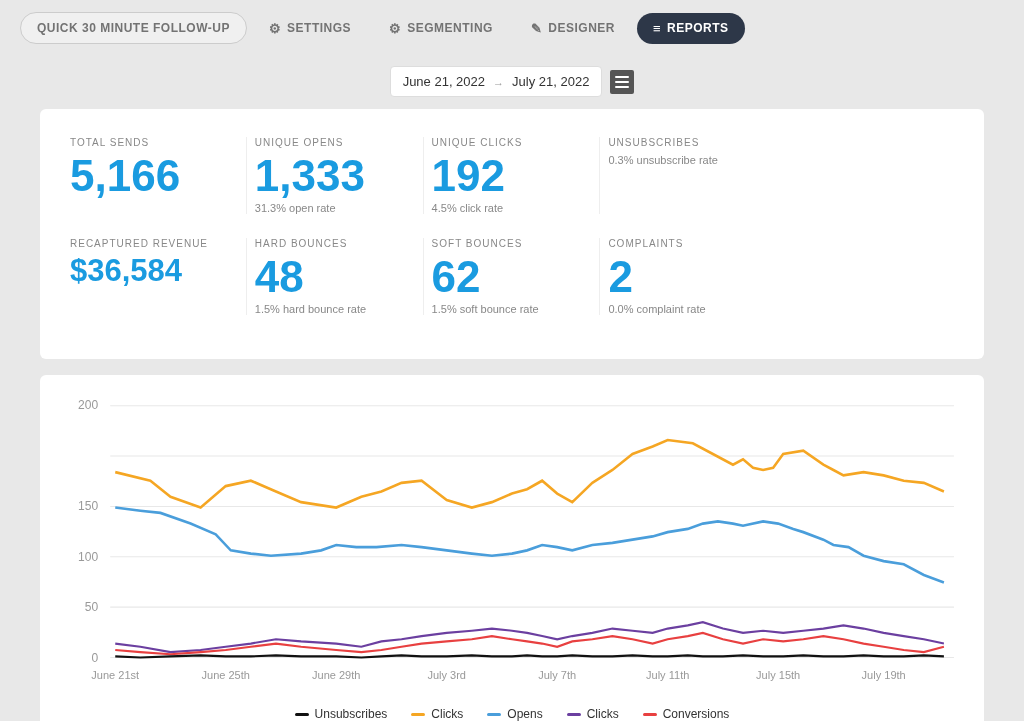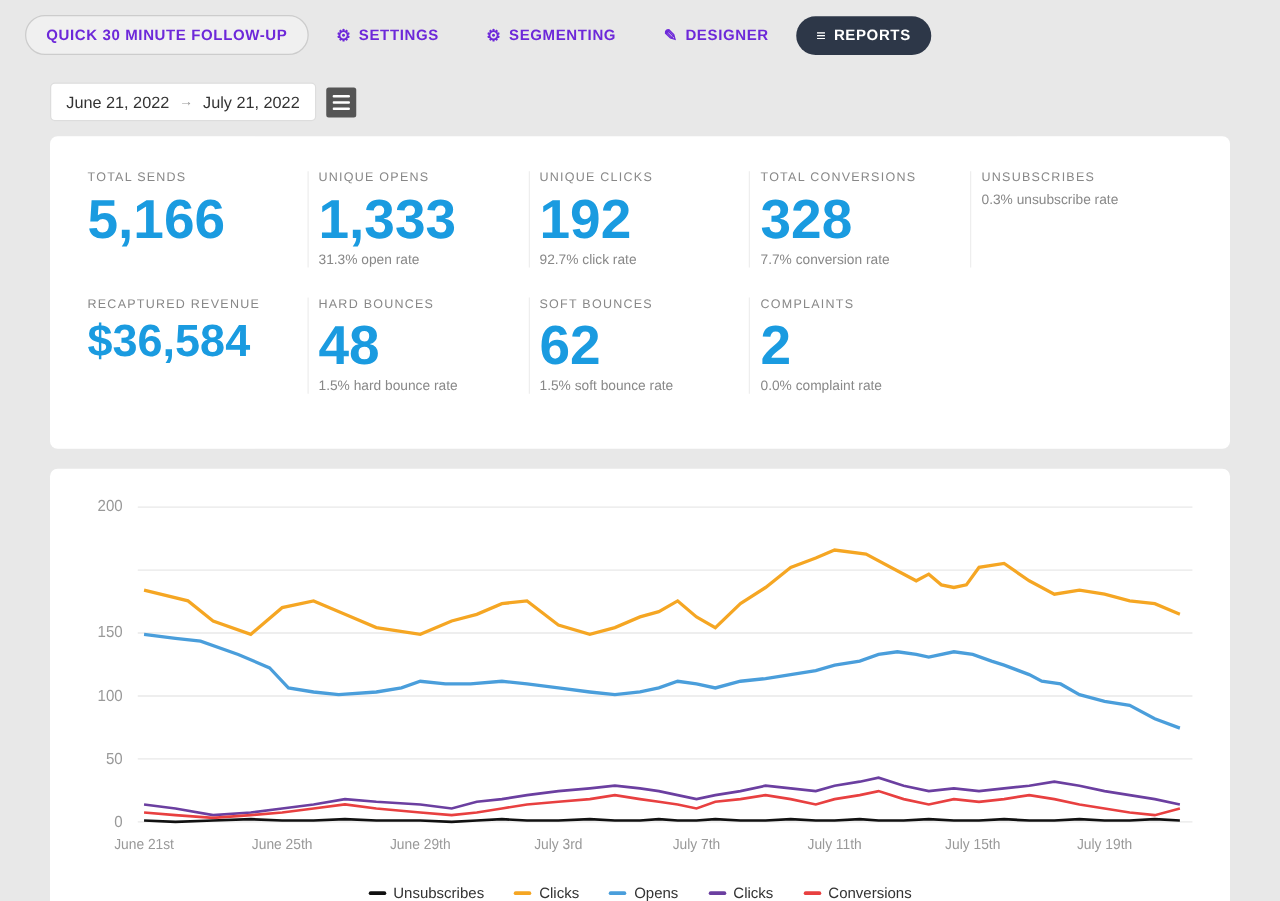--- a/index.html
+++ b/index.html
@@ -22,21 +22,21 @@
       display: flex;
       align-items: center;
       gap: 6px;
       padding: 8px 16px;
       border-radius: 20px;
       font-size: 12px;
       font-weight: 600;
       letter-spacing: 0.5px;
       text-transform: uppercase;
       cursor: pointer;
-      color: #6d28d9;
+      color: #737373;
       background: transparent;
     }
     .nav-item.active {
       background: #2d3748;
       color: #fff;
     }
     .nav-item .nav-icon {
       font-size: 13px;
     }
     .nav-item-campaign {
@@ -45,21 +45,21 @@
     }
 
     
     .main-content {
       padding: 10px 40px 20px 40px;
     }
 
     
     .date-bar {
       display: flex;
-      justify-content: flex-start;
+      justify-content: center;
       align-items: center;
       margin-bottom: 12px;
       gap: 8px;
     }
     .date-range-btn {
       display: flex;
       align-items: center;
       gap: 8px;
       background: #fff;
       border: 1px solid #ddd;
@@ -117,21 +117,21 @@
       margin-bottom: 6px;
     }
     .stat-value {
       font-size: 44px;
       font-weight: 700;
       color: #1a9be0;
       line-height: 1;
       margin-bottom: 4px;
     }
     .stat-value.dollar {
-      font-size: 36px;
+      font-size: 31px;
     }
     .stat-subtext {
       font-size: 11px;
       color: #888;
     }
 
     .stats-grid-row2 {
       display: grid;
       grid-template-columns: 1fr 1fr 1fr 1fr 1fr;
       gap: 0;
@@ -228,28 +228,23 @@
 
       <div class="stat-item">
         <div class="stat-label">UNIQUE OPENS</div>
         <div class="stat-value">1,333</div>
         <div class="stat-subtext">31.3% open rate</div>
       </div>
 
       <div class="stat-item">
         <div class="stat-label">UNIQUE CLICKS</div>
         <div class="stat-value">192</div>
-        <div class="stat-subtext">92.7% click rate</div>
-      </div>
-
-      <div class="stat-item">
-        <div class="stat-label">TOTAL CONVERSIONS</div>
-        <div class="stat-value">328</div>
-        <div class="stat-subtext">7.7% conversion rate</div>
-      </div>
+        <div class="stat-subtext">4.5% click rate</div>
+      </div>
+
 
       <div class="stat-item">
         <div class="stat-label">UNSUBSCRIBES</div>
         <div class="stat-subtext">0.3% unsubscribe rate</div>
       </div>
     </div>
 
     <div class="stats-grid stats-grid-row2">
 
       <div class="stat-item">

